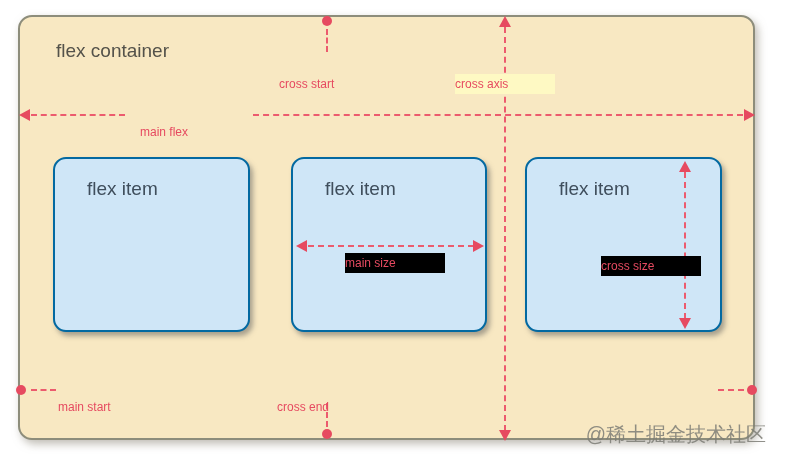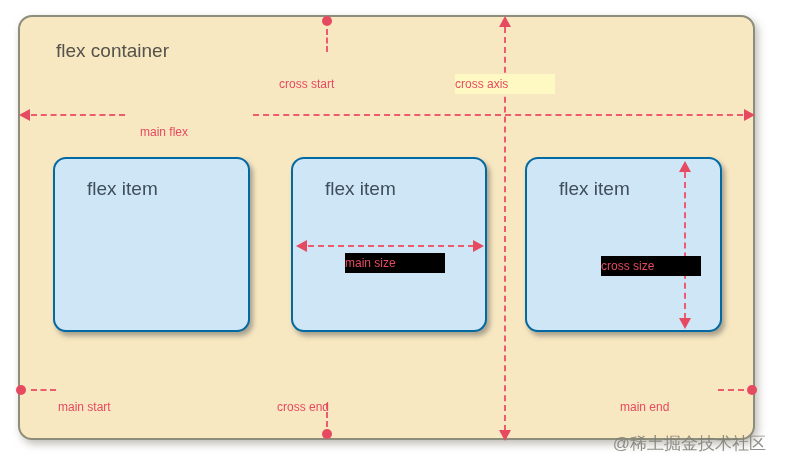--- a/index.html
+++ b/index.html
@@ -26,21 +26,21 @@
   .mask-blue{background:#000000;}
   .dashH{position:absolute;height:0;border-top:2px dashed #ec5b6e;}
   .dashV{position:absolute;width:0;border-left:2px dashed #ec5b6e;}
   .dot{position:absolute;width:10px;height:10px;border-radius:50%;background:#e64a60;}
   .tri{position:absolute;width:0;height:0;}
   .tri-left {border-top:6px solid transparent;border-bottom:6px solid transparent;border-right:11px solid #e64a60;}
   .tri-right{border-top:6px solid transparent;border-bottom:6px solid transparent;border-left:11px solid #e64a60;}
   .tri-up   {border-left:6px solid transparent;border-right:6px solid transparent;border-bottom:11px solid #e64a60;}
   .tri-down {border-left:6px solid transparent;border-right:6px solid transparent;border-top:11px solid #e64a60;}
 
-  .watermark{position:absolute;right:20px;bottom:2px;font-size:17px;color:rgba(125,125,118,.85);}
+  .watermark{position:absolute;right:20px;bottom:9px;font-size:20px;color:rgba(125,125,118,.85);}
 </style>
 </head>
 <body>
 
 <div id="page">
 
   <div class="flex-container"></div>
   <div class="container-label">flex container</div>
 
   <span class="tri tri-left" style="left:19px;top:109px;"></span>
@@ -82,17 +82,16 @@
   <span class="tri tri-up" style="left:679px;top:161px;"></span>
   <div class="dashV" style="left:684px;top:172px;height:147px;"></div>
   <span class="tri tri-down" style="left:679px;top:318px;"></span>
   <div class="rlabel mask-blue" style="left:601px;top:240px;">cross size</div>
 
   <div class="rlabel" style="left:140px;top:106px;">main flex</div>
   <div class="rlabel mask-tan" style="left:455px;top:58px;">cross axis</div>
   <div class="rlabel" style="left:279px;top:58px;">cross start</div>
   <div class="rlabel" style="left:277px;top:381px;">cross end</div>
   <div class="rlabel" style="left:58px;top:381px;">main start</div>
-  <div class="rlabel" style="left:620px;top:381px;">main end</div>
 
   <div class="watermark">@稀土掘金技术社区</div>
 
 </div>
 
 </body></html>

